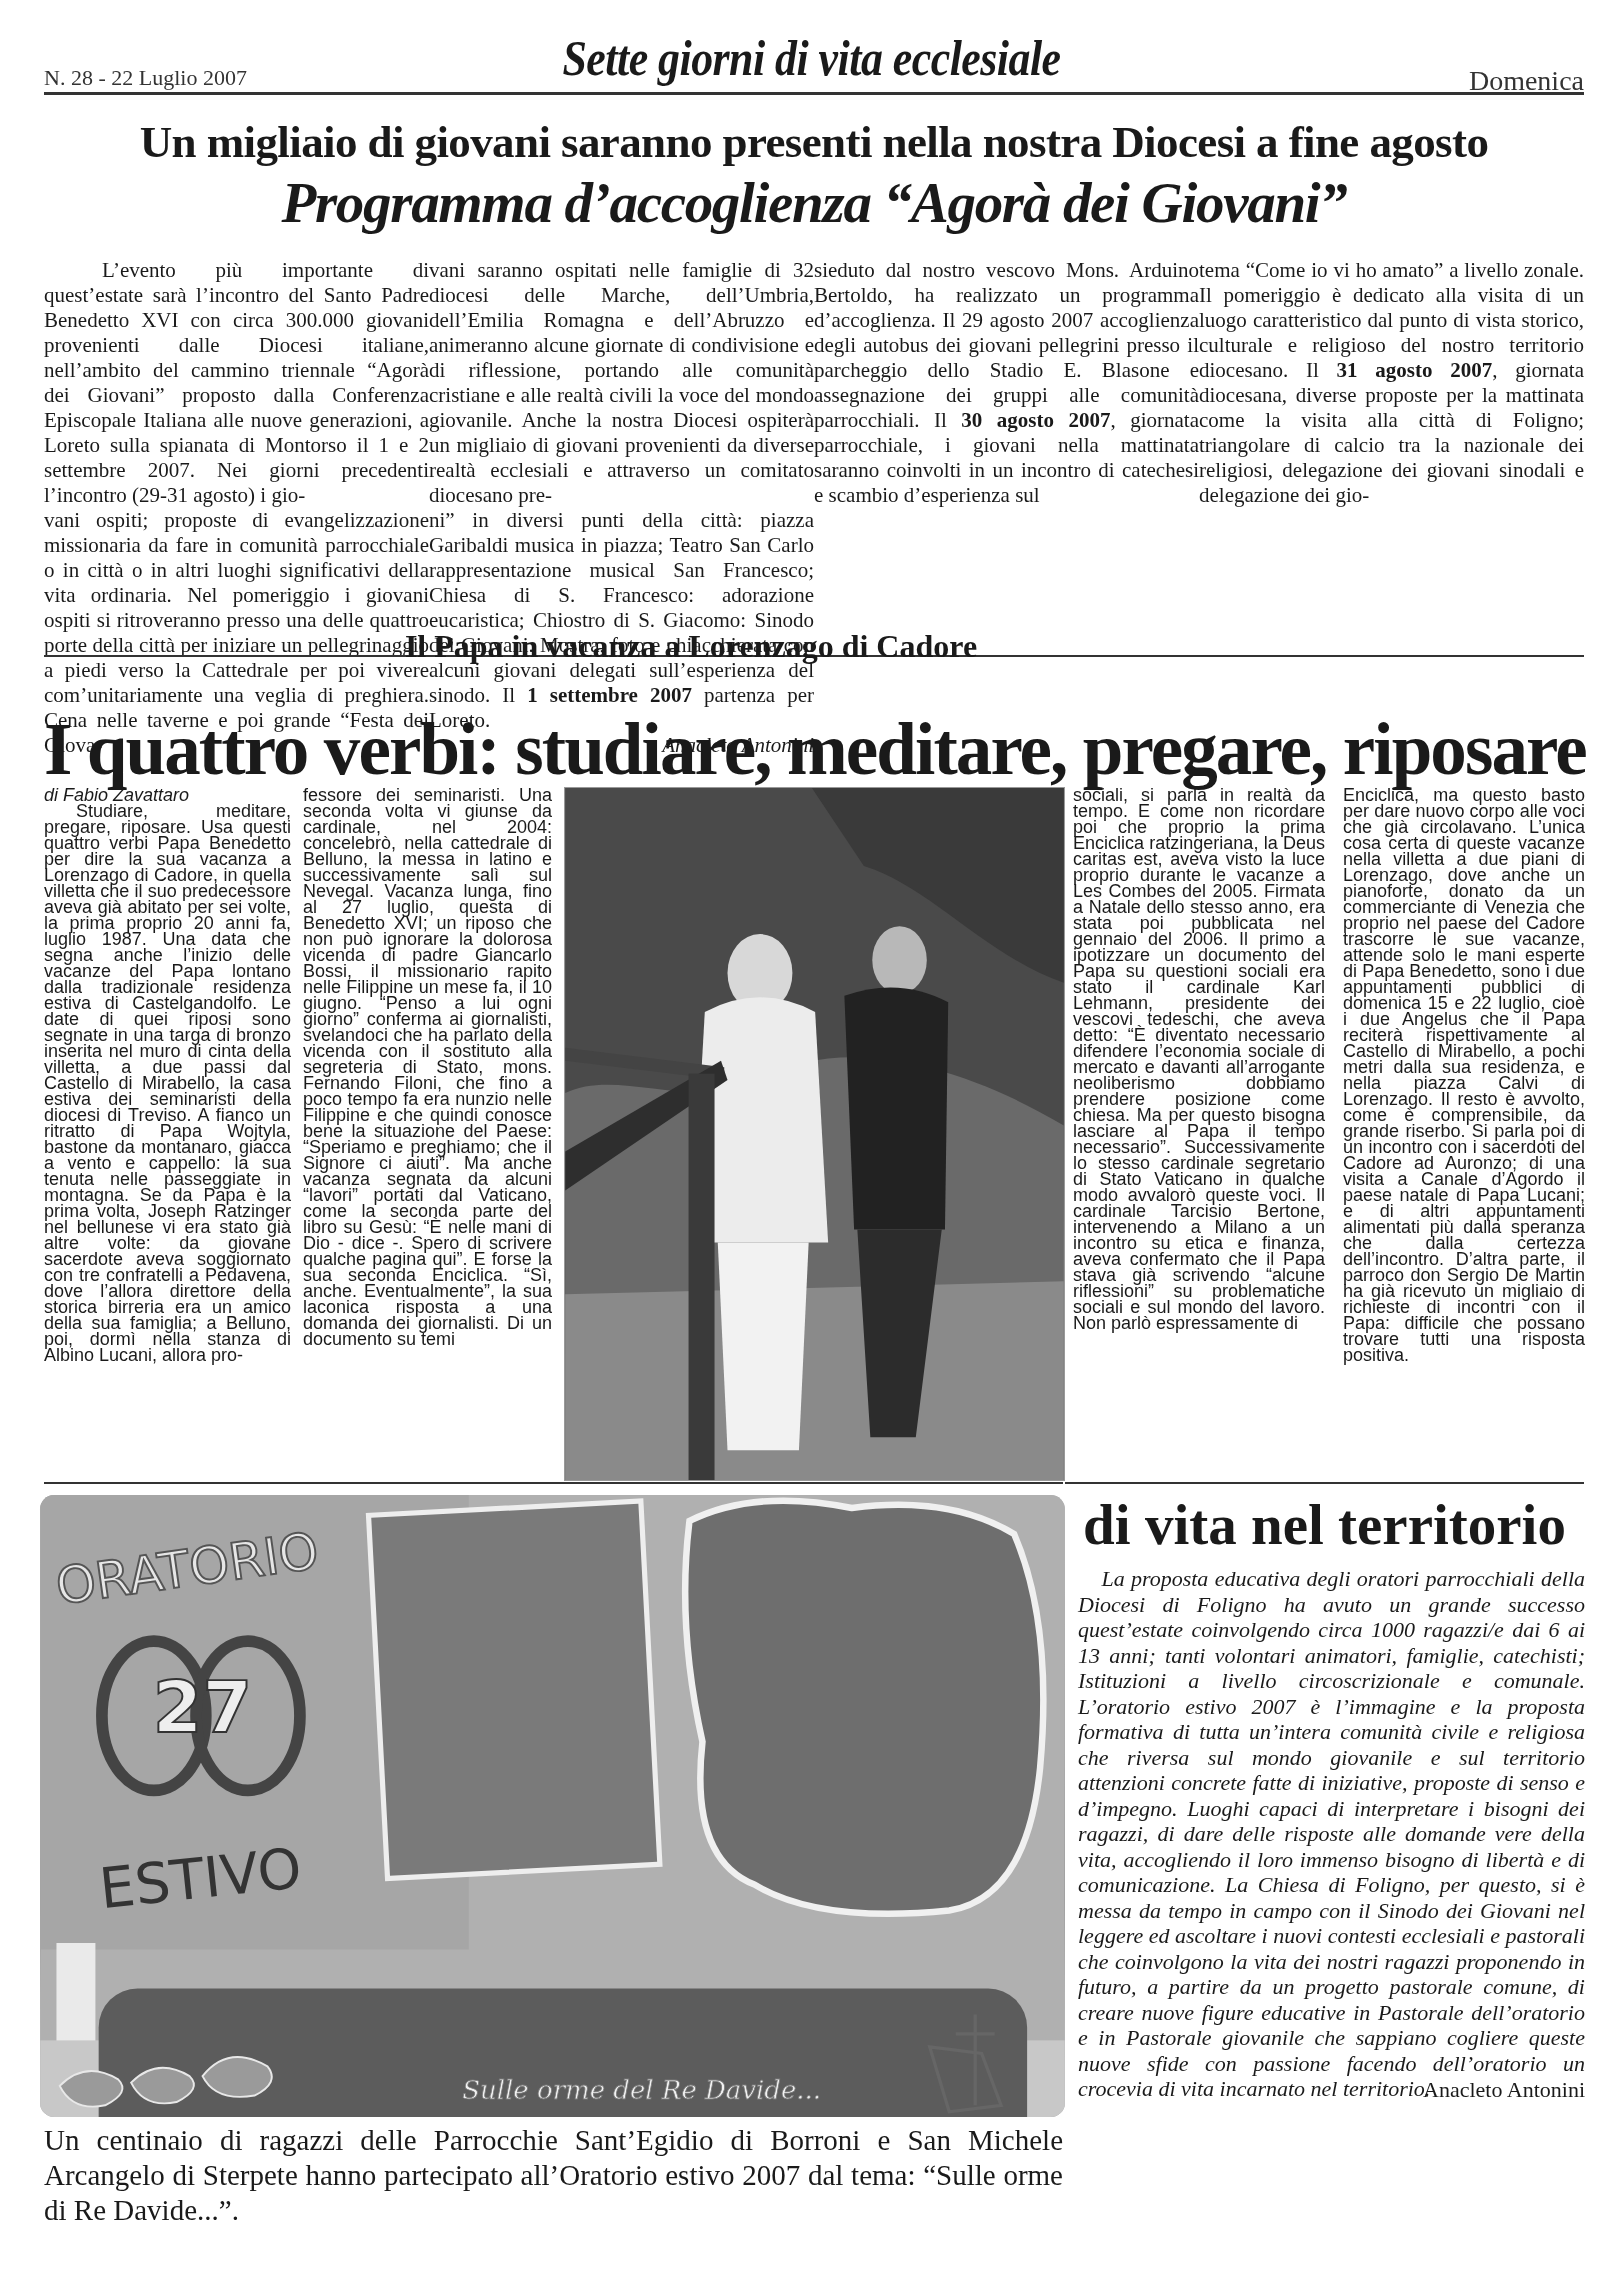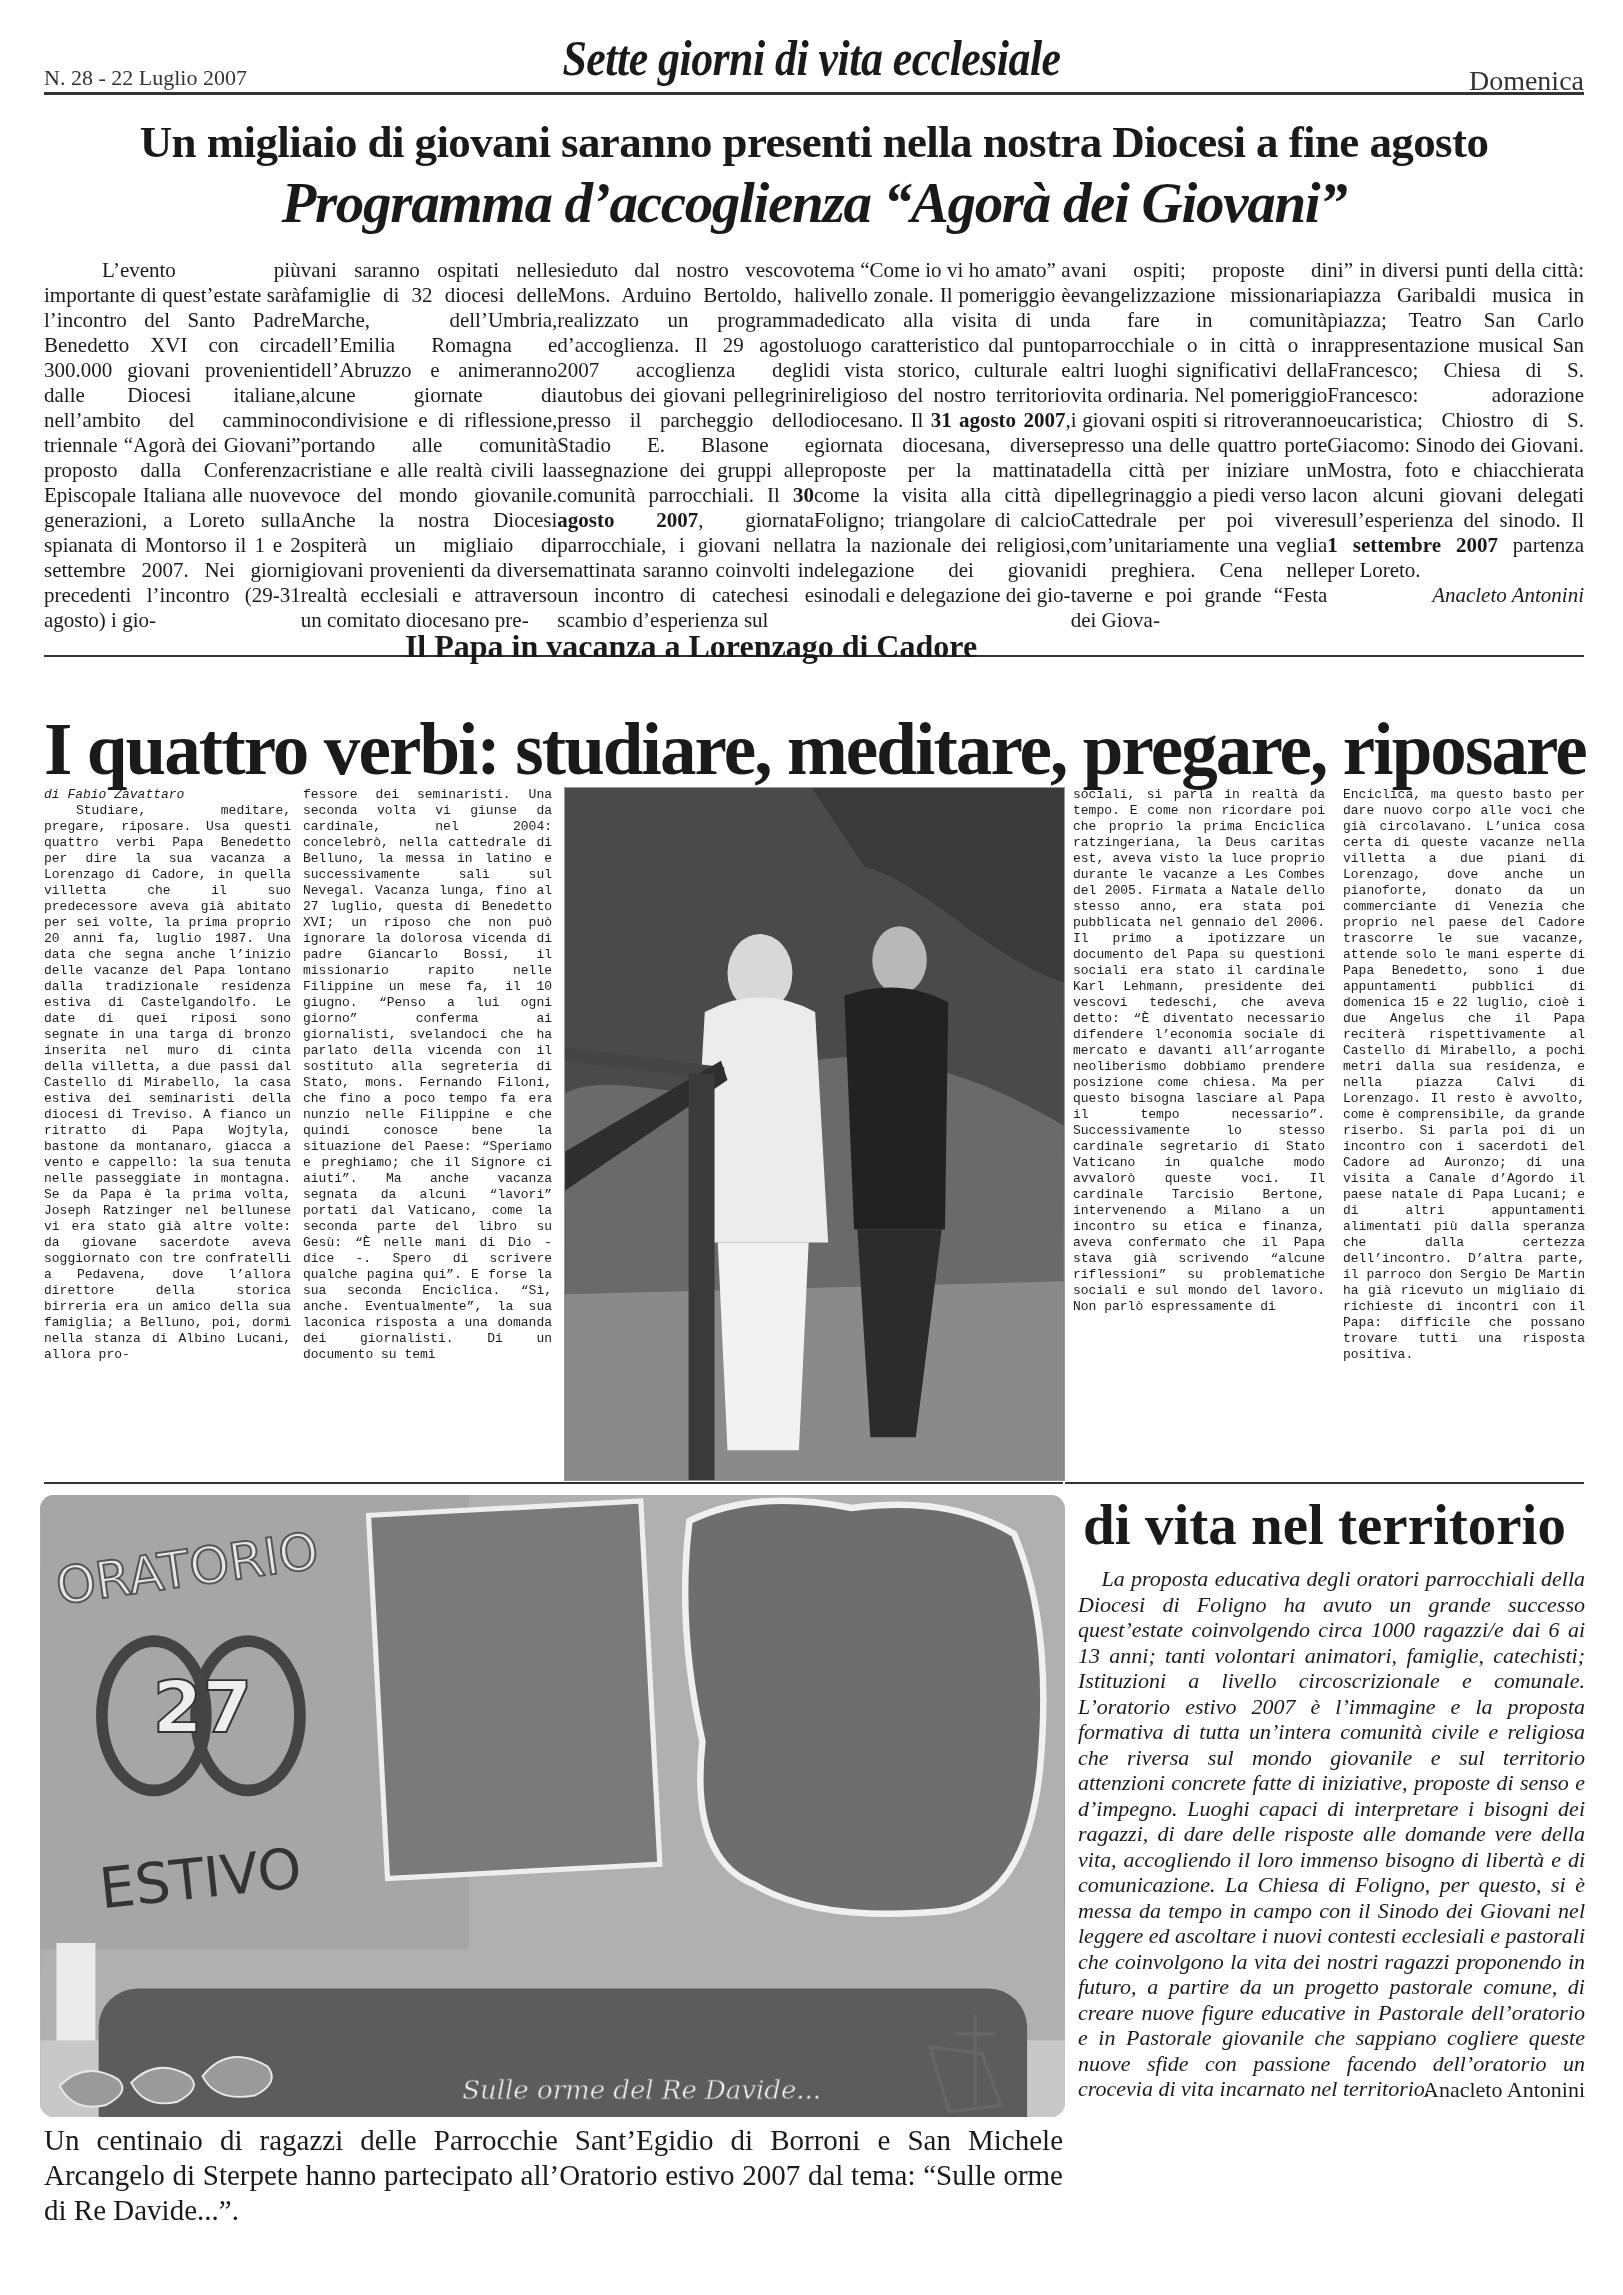--- a/index.html
+++ b/index.html
@@ -12,30 +12,30 @@
                  font-size:51px; letter-spacing:-0.6px; transform:scaleX(0.86); }
   .mast-right { right:39px; top:65px; font-size:28px; color:#333; }
   .rule-thick { left:44px; right:39px; height:3.2px; background:#333; }
   .rule-thin { left:44px; right:39px; height:1.9px; background:#333; }
   
   .kicker1 { left:44px; width:1540px; top:116px; font-size:45px; font-weight:bold; text-align:center;
              white-space:nowrap; letter-spacing:-0.6px; }
   .head1 { left:44px; width:1540px; top:170px; font-size:57px; font-weight:bold; font-style:italic;
            text-align:center; white-space:nowrap; letter-spacing:-1.3px; }
   .cols1 { left:44px; top:258px; width:1540px; height:390px; display:grid;
-           grid-template-columns:repeat(6,1fr); }
+           grid-template-columns:repeat(4,1fr); }
   .col { font-size:21px; line-height:25px; text-align:justify; hyphens:manual; }
   .col p { margin:0; text-indent:0; }
   .col p.ind { text-indent:58px; }
   .sig { text-align:right; font-style:italic; }
   
   .kicker2 { left:0; width:1382px; top:628px; text-align:center; font-size:32px; font-weight:bold; }
   .head2 { left:44px; width:1540px; top:708px; text-align:center; font-size:73px; font-weight:bold;
            white-space:nowrap; letter-spacing:-1.9px; }
-  .col2 { font-family:Liberation Mono, monospace; font-size:13px; line-height:16px; text-align:justify; }
+  .col2 { font-family:Liberation Sans, sans-serif; font-size:18px; line-height:16px; text-align:justify; }
   .col2 p { margin:0; }
   .byline { font-style:italic; }
   .photo-pope { left:564px; top:787px; width:499px; height:692px; border:0.6px solid #999;
                 background:linear-gradient(160deg,#5a5a5a 0%,#7a7a7a 30%,#4c4c4c 55%,#8c8c8c 75%,#9a9a9a 100%); overflow:hidden; }
   
   .head3 { left:1065px; width:519px; top:1494px; text-align:center; font-size:57px; font-weight:bold; line-height:62px; }
   .col3 { left:1078px; width:507px; top:1566px; font-size:22px; line-height:25.5px; font-style:italic; text-align:justify; }
   .col3 p { margin:0; text-indent:23.4px; }
   .photo-group { left:40px; top:1495px; width:1025px; height:622px; overflow:hidden; border-radius:14.3px;
                  background:linear-gradient(180deg,#bdbdbd 0%,#9e9e9e 40%,#6f6f6f 65%,#b5b5b5 80%,#d8d8d8 100%); }

